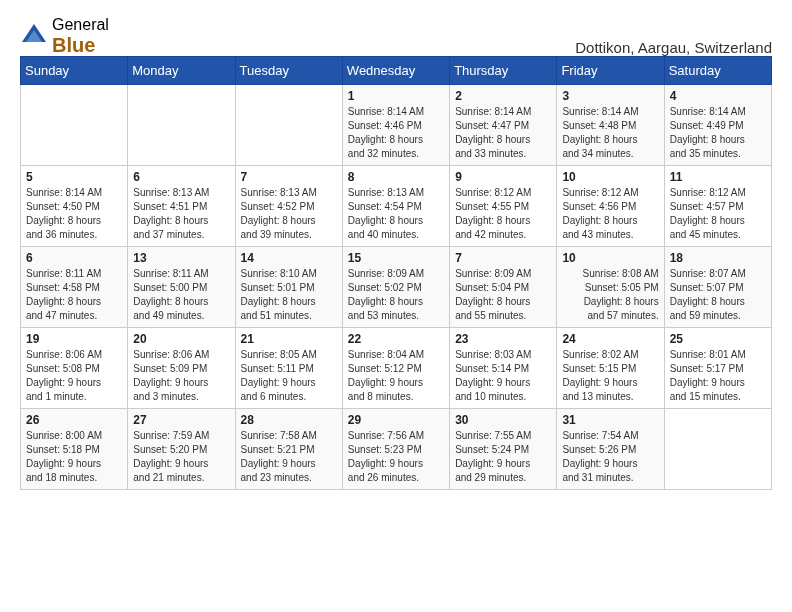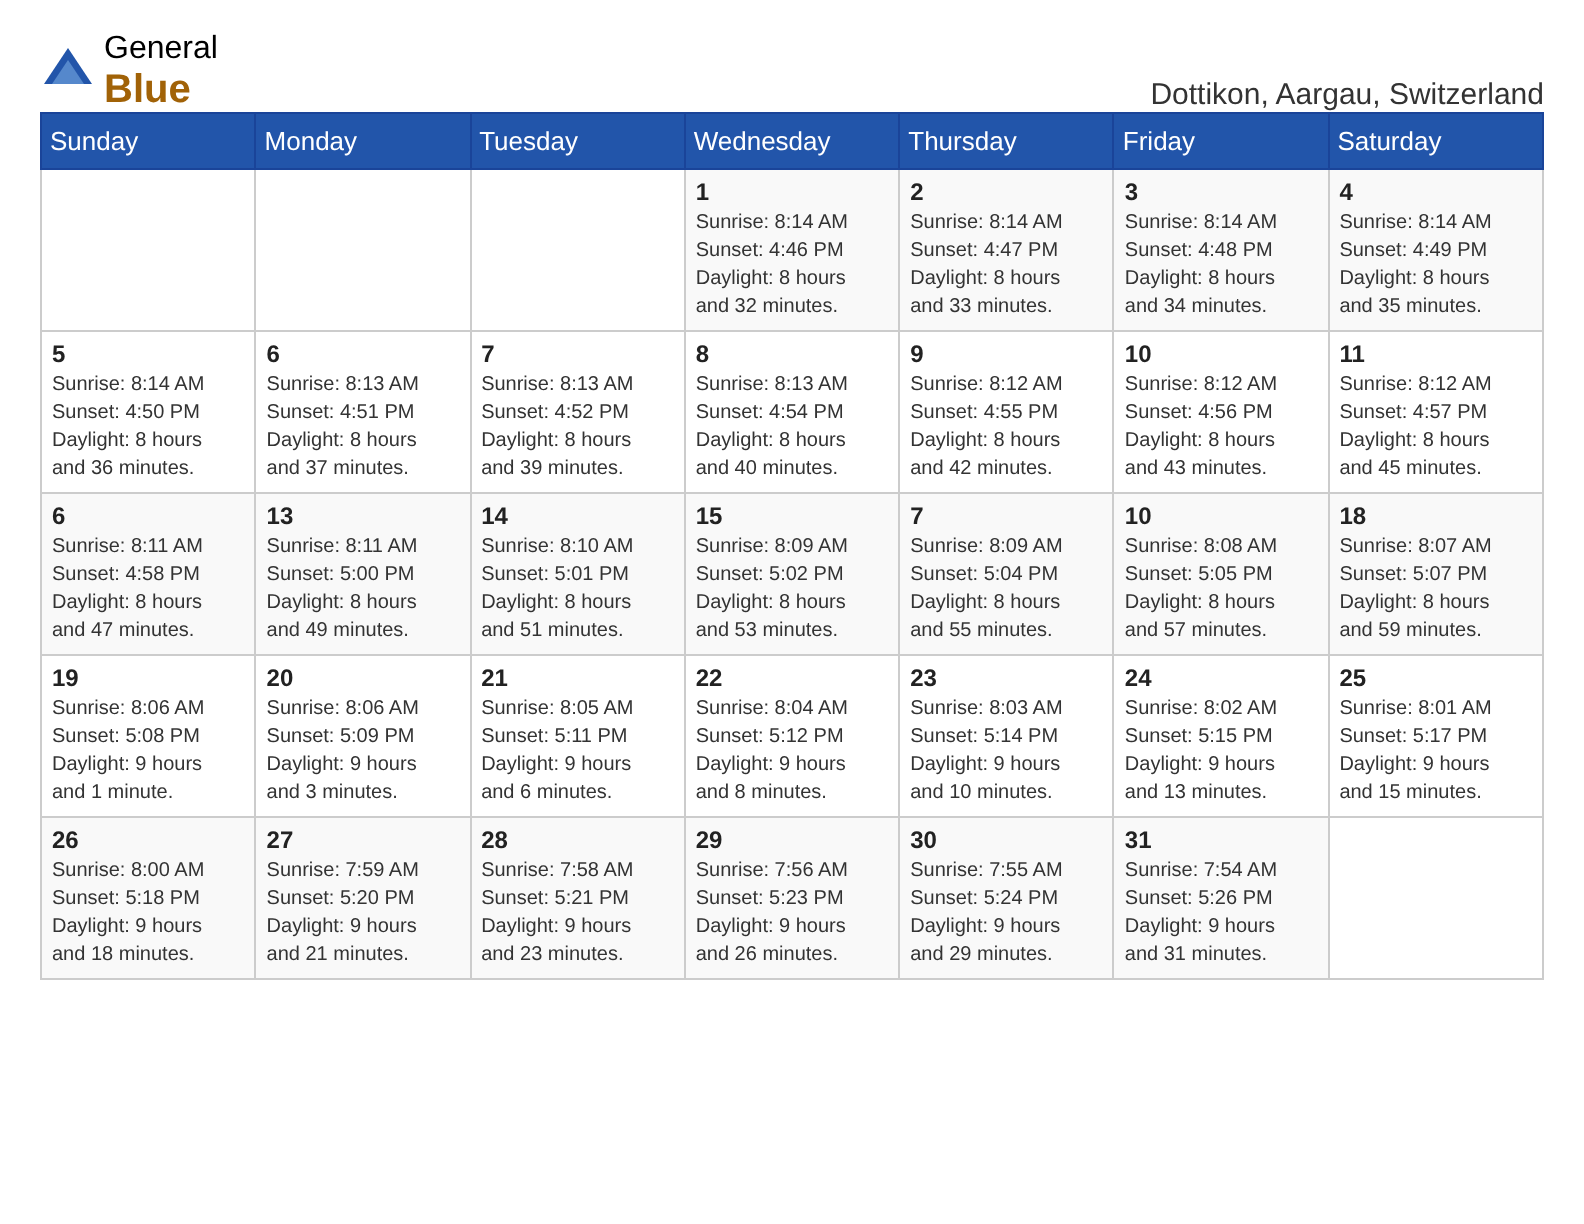--- a/index.html
+++ b/index.html
@@ -235,21 +235,21 @@
         </td>
         <td>
           <span class="day-number">7</span>
           <div class="day-info" style="white-space: pre-line;">Sunrise: 8:09 AM
 Sunset: 5:04 PM
 Daylight: 8 hours
 and 55 minutes.</div>
         </td>
         <td>
           <span class="day-number">10</span>
-          <div class="day-info" style="white-space: pre-line;">Sunrise: 8:08 AM
+          <div class="day-info" style="white-space: pre-line; text-align: right;">Sunrise: 8:08 AM
 Sunset: 5:05 PM
 Daylight: 8 hours
 and 57 minutes.</div>
         </td>
         <td>
           <span class="day-number">18</span>
           <div class="day-info" style="white-space: pre-line;">Sunrise: 8:07 AM
 Sunset: 5:07 PM
 Daylight: 8 hours
 and 59 minutes.</div>

